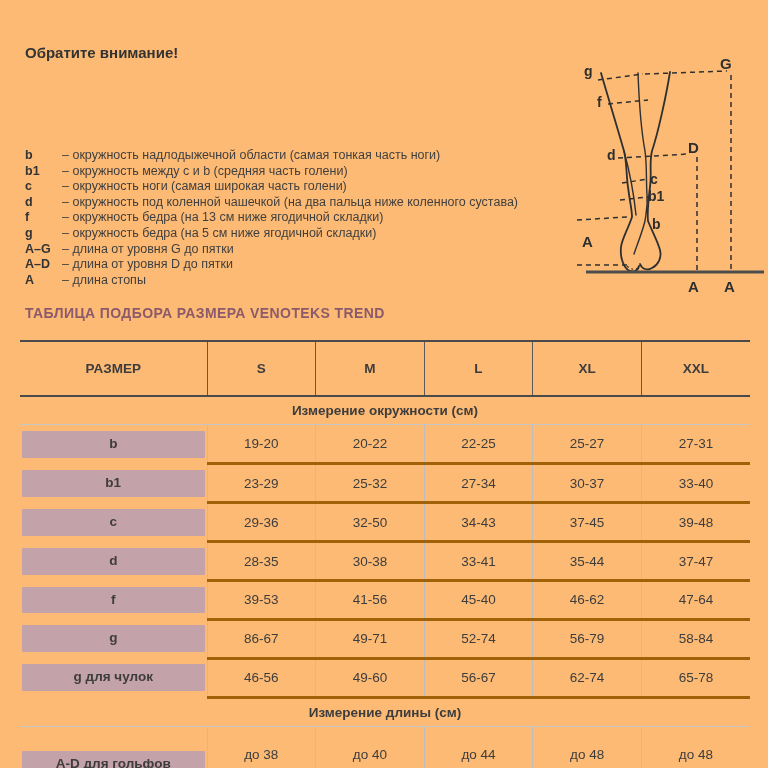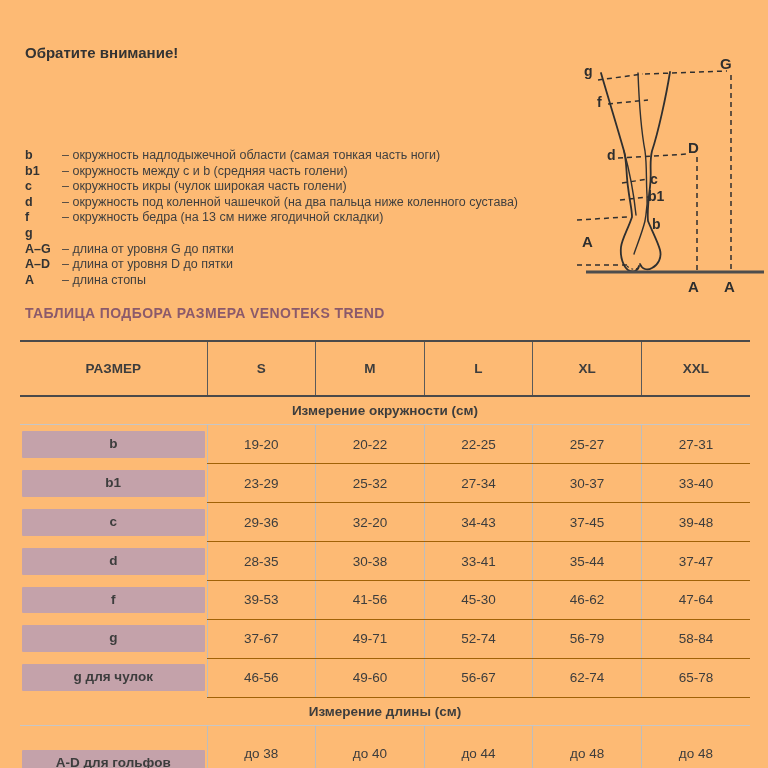--- a/index.html
+++ b/index.html
@@ -22,21 +22,21 @@
   
   .tbl-title{position:absolute;left:25px;top:305px;font-size:14px;font-weight:700;
              letter-spacing:0.4px;}
   
   .tbl-wrap{position:absolute;left:20px;top:340px;width:730px;}
   table.tbl{border-collapse:collapse;table-layout:fixed;width:730px;}
   table.tbl td{text-align:center;vertical-align:middle;font-size:13.5px;padding:4px 2px;color:#3d3d3d;}
   tr.head td{font-weight:700;border-top:2px solid #4a4a4a;border-bottom:2px solid #4a4a4a;padding:19px 2px;}
   tr.head td + td{border-left:1.5px solid #5a5a5a;}
   tr.section td{font-weight:700;border-bottom:1px solid #c6c6c6;padding:6px 2px;}
-  td.val{border-left:1px solid #bdbdbd;border-bottom:1px solid #a16207;}
+  td.val{border-left:1px solid #bdbdbd;border-bottom:3px solid #a16207;}
   td.lbl{padding:0;}
   td.lbl .pill{margin:2px 0;padding:5px 2px;font-weight:700;line-height:1.25;border-radius:1px;}
 </style>
 </head>
 <body>
 
 <div class="page">
 
   <div class="notice">
     <h1>Обратите внимание!</h1>
@@ -46,32 +46,33 @@
     <div class="row">
         <span class="term">b</span>
         <span class="def">– окружность надлодыжечной области (самая тонкая часть ноги)</span>
       </div>
     <div class="row">
         <span class="term">b1</span>
         <span class="def">– окружность между c и b (средняя часть голени)</span>
       </div>
     <div class="row">
         <span class="term">c</span>
-        <span class="def">– окружность икры (чулок широкая часть голени)</span>
+        <span class="def">– окружность ноги (самая широкая часть голени)</span>
       </div>
     <div class="row">
         <span class="term">d</span>
         <span class="def">– окружность под коленной чашечкой (на два пальца ниже коленного сустава)</span>
       </div>
     <div class="row">
         <span class="term">f</span>
         <span class="def">– окружность бедра (на 13 см ниже ягодичной складки)</span>
       </div>
     <div class="row">
         <span class="term">g</span>
+        <span class="def">– окружность бедра (на 5 см ниже ягодичной складки)</span>
       </div>
     <div class="row">
         <span class="term">A–G</span>
         <span class="def">– длина от уровня G до пятки</span>
       </div>
     <div class="row">
         <span class="term">A–D</span>
         <span class="def">– длина от уровня D до пятки</span>
       </div>
     <div class="row">
@@ -168,50 +169,50 @@
           <td class="val">25-32</td>
           <td class="val">27-34</td>
           <td class="val">30-37</td>
           <td class="val">33-40</td>
         </tr>
         <tr>
           <td class="lbl">
               <div class="pill" style="background: rgb(196, 162, 170);">c</div>
             </td>
           <td class="val">29-36</td>
-          <td class="val">32-20</td>
+          <td class="val">32-50</td>
           <td class="val">34-43</td>
           <td class="val">37-45</td>
           <td class="val">39-48</td>
         </tr>
         <tr>
           <td class="lbl">
               <div class="pill" style="background: rgb(196, 162, 170);">d</div>
             </td>
           <td class="val">28-35</td>
           <td class="val">30-38</td>
           <td class="val">33-41</td>
           <td class="val">35-44</td>
           <td class="val">37-47</td>
         </tr>
         <tr>
           <td class="lbl">
               <div class="pill" style="background: rgb(196, 162, 170);">f</div>
             </td>
           <td class="val">39-53</td>
           <td class="val">41-56</td>
-          <td class="val">45-30</td>
+          <td class="val">45-40</td>
           <td class="val">46-62</td>
           <td class="val">47-64</td>
         </tr>
         <tr>
           <td class="lbl">
               <div class="pill" style="background: rgb(196, 162, 170);">g</div>
             </td>
-          <td class="val">37-67</td>
+          <td class="val">86-67</td>
           <td class="val">49-71</td>
           <td class="val">52-74</td>
           <td class="val">56-79</td>
           <td class="val">58-84</td>
         </tr>
         <tr>
           <td class="lbl">
               <div class="pill" style="background: rgb(196, 162, 170);">g для чулок</div>
             </td>
           <td class="val">46-56</td>

